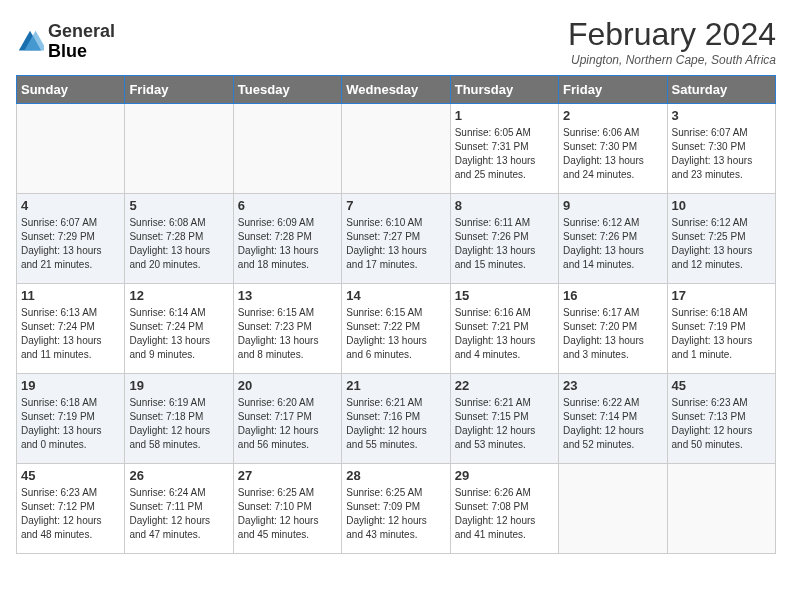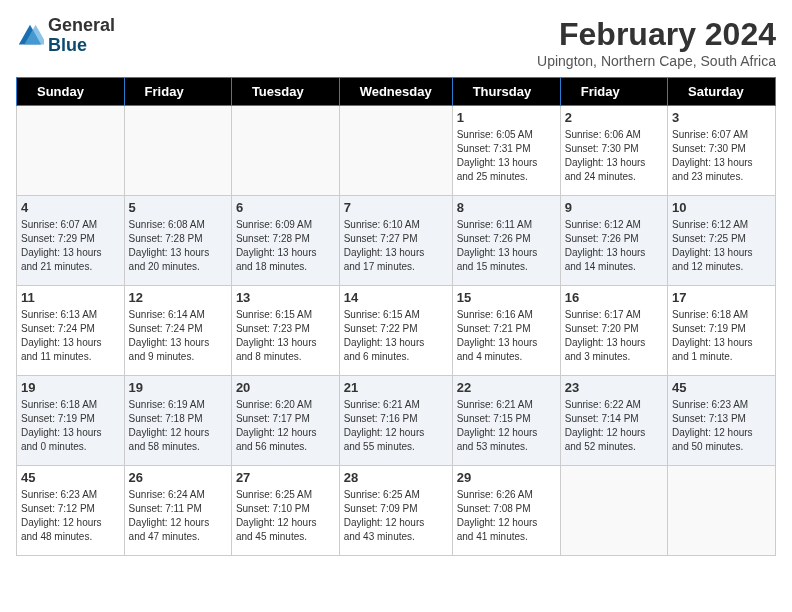--- a/index.html
+++ b/index.html
@@ -6,60 +6,61 @@
     body {
       font-family: Arial, sans-serif;
       background: #fff;
       width: 792px;
       min-height: 612px;
       padding: 16px;
     }
     .header-area {
       display: flex;
       justify-content: space-between;
-      align-items: flex-start;
+      align-items: center;
       margin-bottom: 8px;
     }
     .logo {
       display: flex;
       align-items: center;
       gap: 4px;
     }
     .logo-text {
       font-size: 18px;
       font-weight: bold;
       line-height: 1.1;
     }
     .logo-general { color: #333; }
-    .logo-blue { color: #0c4a6e; }
+    .logo-blue { color: #000000; }
     .logo-icon {
       width: 28px;
       height: 28px;
     }
     .title-area {
       text-align: right;
     }
     .month-year {
       font-size: 32px;
-      font-weight: bold;
+      font-weight: normal;
       color: #333;
     }
     .location {
-      font-size: 14px;
+      font-size: 12px;
       color: #555;
+      font-style: italic;
     }
     .calendar {
       width: 100%;
       border-collapse: collapse;
       font-size: 11px;
     }
     .calendar thead th {
-      background-color: #000000;
+      background-color: #737373;
       color: #fff;
-      padding: 6px 20px;
+      padding: 6px 4px;
       text-align: left;
       font-size: 13px;
       border: 1px solid #2b7cd3;
     }
     .calendar tbody td {
       border: 1px solid #ccc;
       vertical-align: top;
       padding: 4px;
       width: calc(100% / 7);
       height: 90px;

